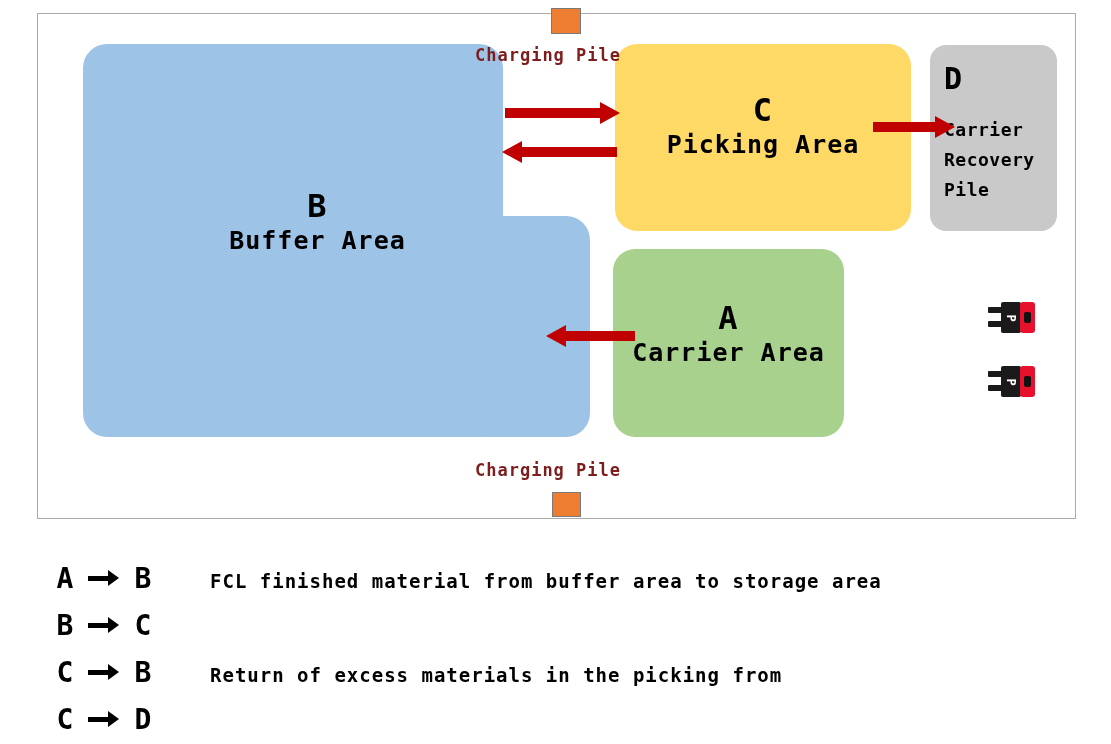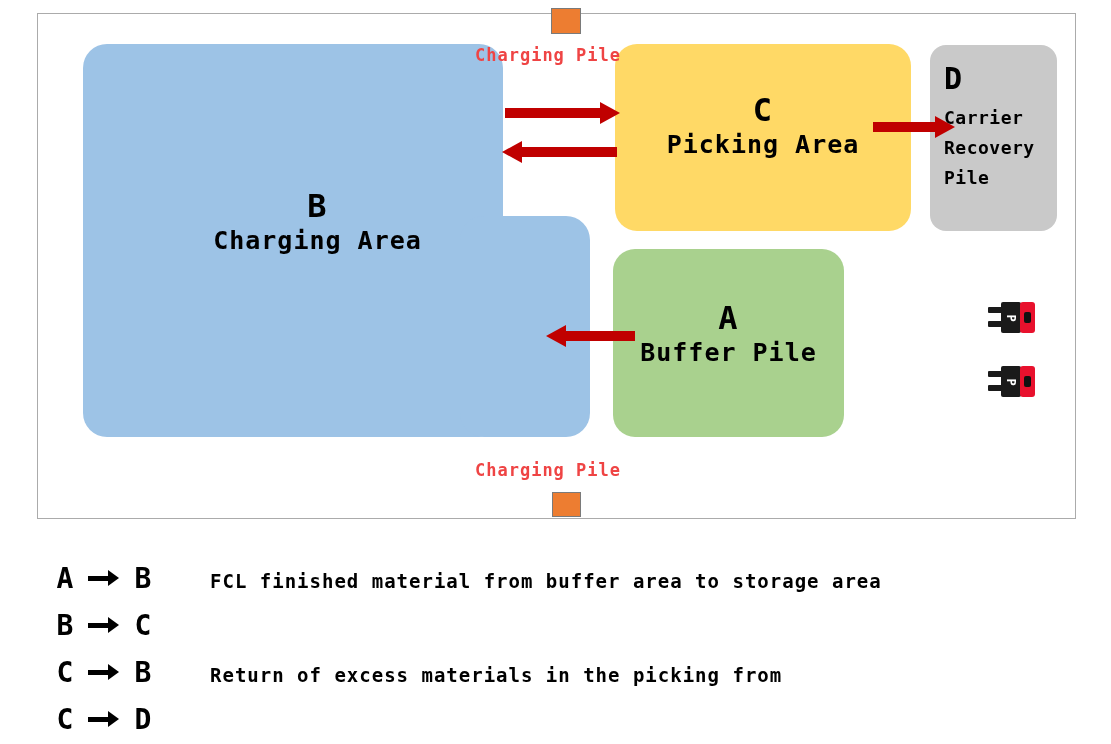--- a/index.html
+++ b/index.html
@@ -29,37 +29,37 @@
   
   .area-label { position:absolute; text-align:center; color:#000; font-weight:bold; }
   .area-letter { font-size:32px; line-height:1.15; letter-spacing:1px; }
   .area-name   { font-size:25px; line-height:1.3; letter-spacing:1px; white-space:nowrap; }
   .label-storage { left:90px;  top:188px; width:455px; }
   .label-picking { left:615px; top:92px;  width:296px; }
   .label-buffer  { left:613px; top:300px; width:231px; }
 
   .label-carrier { left:944px; top:62px; width:113px; text-align:left; color:#000; font-weight:bold; position:absolute; }
   .label-carrier .area-letter { font-size:30px; }
-  .carrier-lines { margin-top:6px; font-size:18px; line-height:30px; letter-spacing:0.5px; }
+  .carrier-lines { margin-top:18px; font-size:18px; line-height:30px; letter-spacing:0.5px; }
 
   
   .arrow { position:absolute; display:flex; align-items:center; }
   .arrow .shaft { height:10px; background:#c00000; }
   .arrow .head-r { width:0; height:0; border-top:11px solid transparent; border-bottom:11px solid transparent; border-left:20px solid #c00000; }
   .arrow .head-l { width:0; height:0; border-top:11px solid transparent; border-bottom:11px solid transparent; border-right:20px solid #c00000; }
   .arrow-b2c { left:505px; top:102px; }
   .arrow-c2b { left:502px; top:141px; }
   .arrow-c2d { left:873px; top:116px; }
   .arrow-a2b { left:546px; top:325px; }
 
   
   .pile { position:absolute; background:#ed7d31; border:1px solid #7a7a7a; }
   .pile-top    { left:551px; top:8px;   width:30px; height:26px; }
   .pile-bottom { left:552px; top:492px; width:29px; height:25px; }
-  .pile-label { position:absolute; width:200px; text-align:center; font-weight:bold; font-size:17px; letter-spacing:1px; color:#ef4444; white-space:nowrap; }
+  .pile-label { position:absolute; width:200px; text-align:center; font-weight:bold; font-size:17px; letter-spacing:1px; color:#7f1d1d; white-space:nowrap; }
   .pile-label-top    { left:448px; top:45px; }
   .pile-label-bottom { left:448px; top:460px; }
 
   
   .agv { position:absolute; width:47px; height:31px; }
   .agv .prong { position:absolute; left:0; width:15px; height:6px; background:#1a1a1a; border-radius:1px; }
   .agv .prong.p1 { top:5px; } .agv .prong.p2 { top:19px; }
   .agv .body { position:absolute; left:13px; top:0; width:20px; height:31px; background:#1a1a1a; border-radius:2px;
                display:flex; align-items:center; justify-content:center; }
   .agv .body span { color:#ffffff; font-size:12px; font-weight:bold; transform:rotate(90deg); display:block; }
@@ -86,31 +86,31 @@
   <div class="frame"></div>
 
   <div class="area blue-main"></div>
   <div class="area blue-ext"></div>
   <div class="area yellow-box"></div>
   <div class="area gray-box"></div>
   <div class="area green-box"></div>
 
   <div class="area-label label-storage">
     <div class="area-letter">B</div>
-    <div class="area-name">Charging Area</div>
+    <div class="area-name">Buffer Area</div>
   </div>
 
   <div class="area-label label-picking">
     <div class="area-letter">C</div>
     <div class="area-name">Picking Area</div>
   </div>
 
   <div class="area-label label-buffer">
     <div class="area-letter">A</div>
-    <div class="area-name">Buffer Pile</div>
+    <div class="area-name">Carrier Area</div>
   </div>
 
   <div class="label-carrier">
     <div class="area-letter">D</div>
     <div class="carrier-lines">
       <div>Carrier</div>
       <div>Recovery</div>
       <div>Pile</div>
     </div>
   </div>

